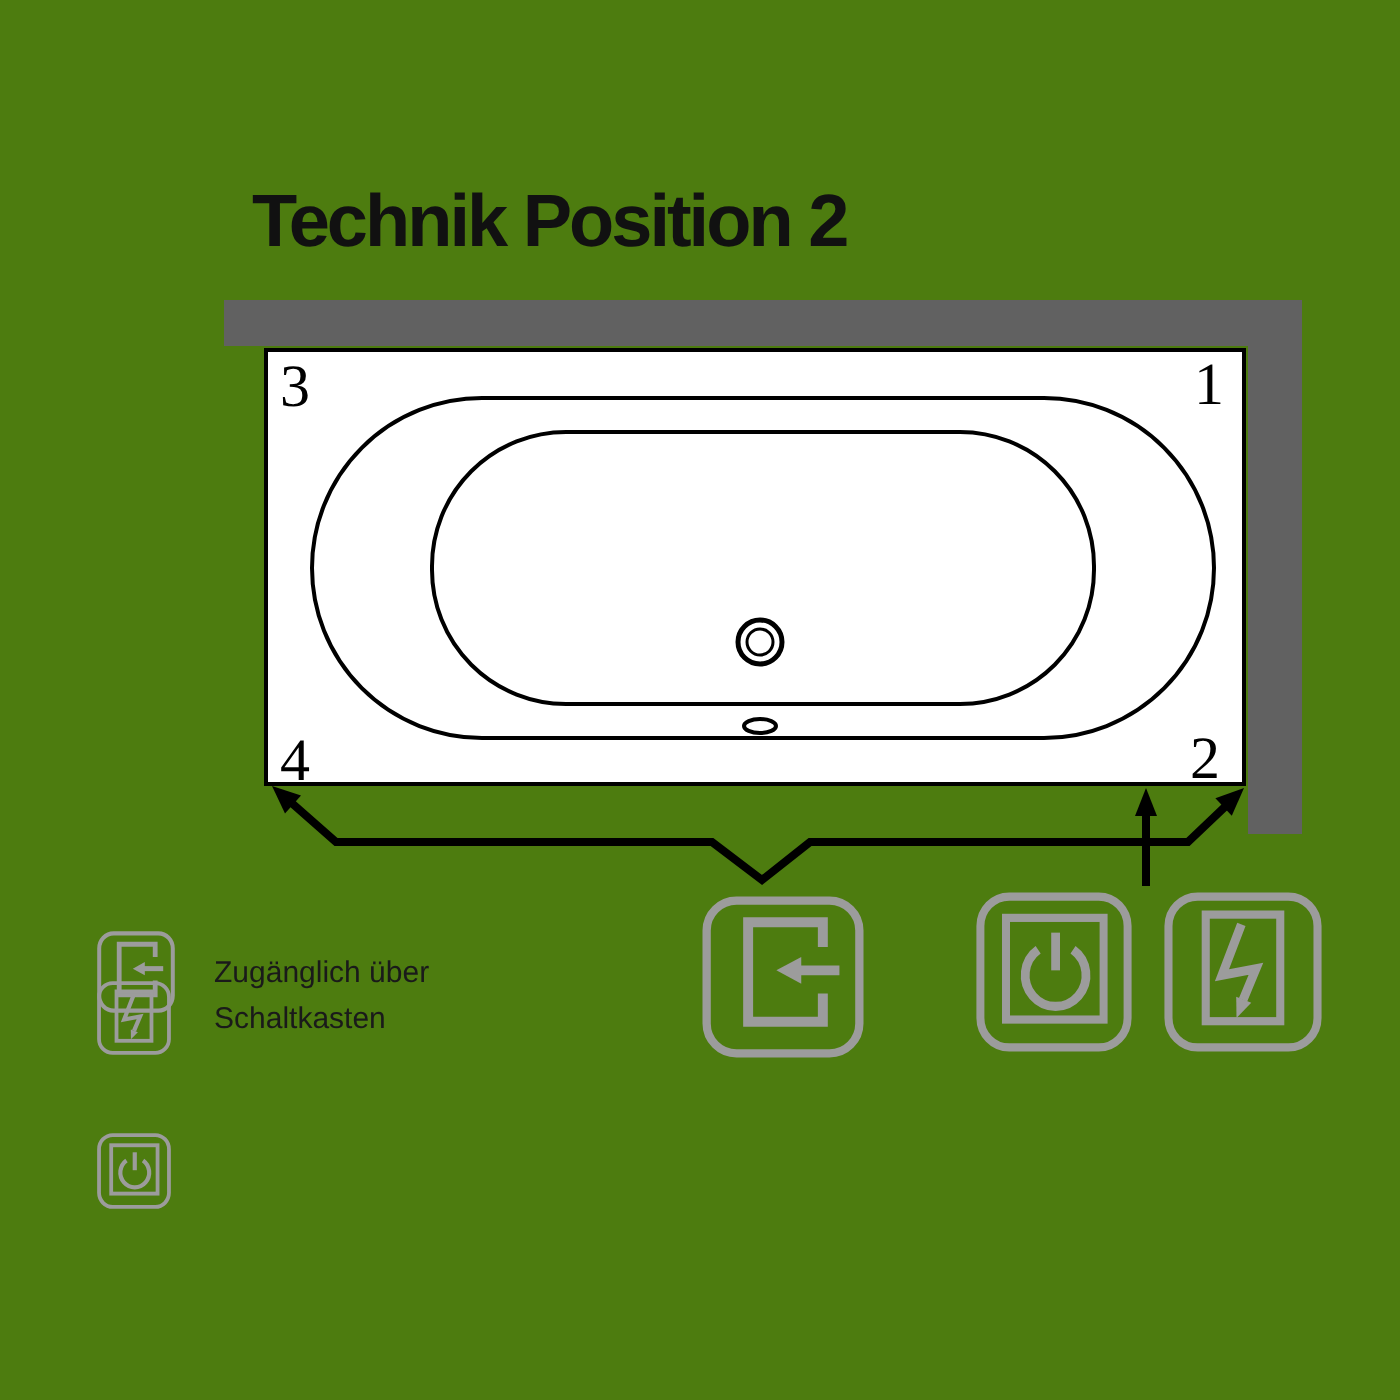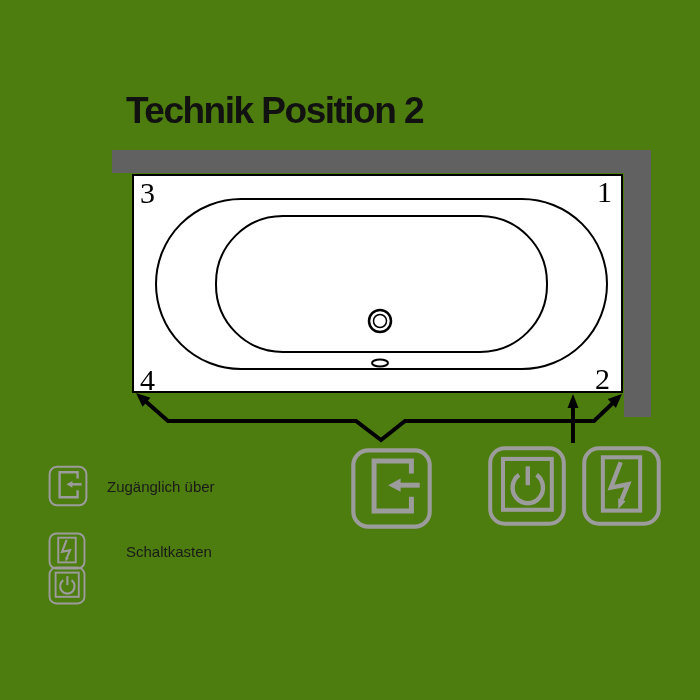--- a/index.html
+++ b/index.html
@@ -9,21 +9,21 @@
               letter-spacing:-1.5px;color:#111111;white-space:nowrap;}
   svg.diagram{position:absolute;left:0;top:0;}
   .big-icon{position:absolute;}
   #big-door{left:350px;top:447px;}
   #big-power{left:487px;top:445px;}
   #big-bolt{left:581px;top:445px;}
   .legend-row{position:absolute;left:48px;display:flex;align-items:center;}
   .legend-icon-col{width:59px;flex:0 0 59px;display:flex;align-items:center;}
   .legend-label{font-size:15px;color:#1a1a1a;white-space:nowrap;}
   #legend-row-access{top:465px;}
-  #legend-row-switchbox{top:532px;gap:19px;}
+  #legend-row-switchbox{top:490px;}
   #legend-row-rimcontrol{top:566px;}
 </style>
 </head>
 <body>
 
 <div class="canvas">
 
   <svg width="0" height="0" style="position:absolute" aria-hidden="true">
     <defs>
       <g id="icon-door" fill="none" stroke="#9c9c9c">

